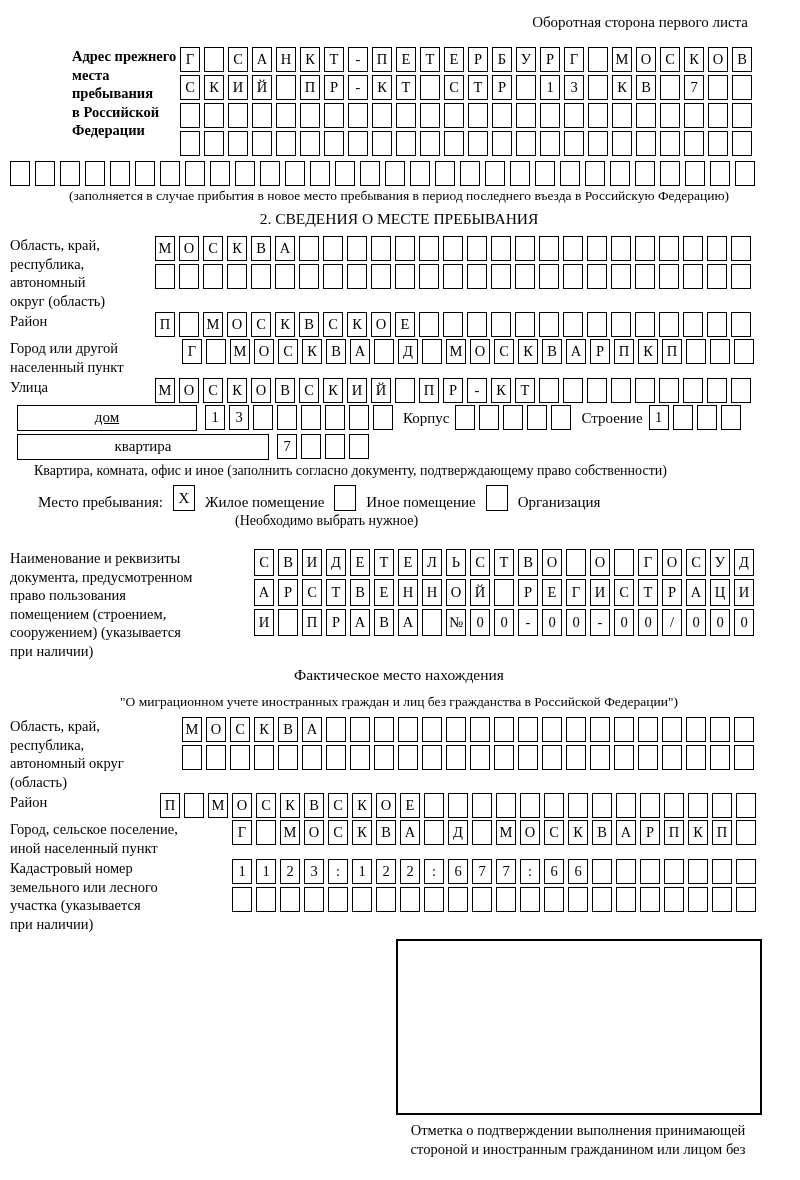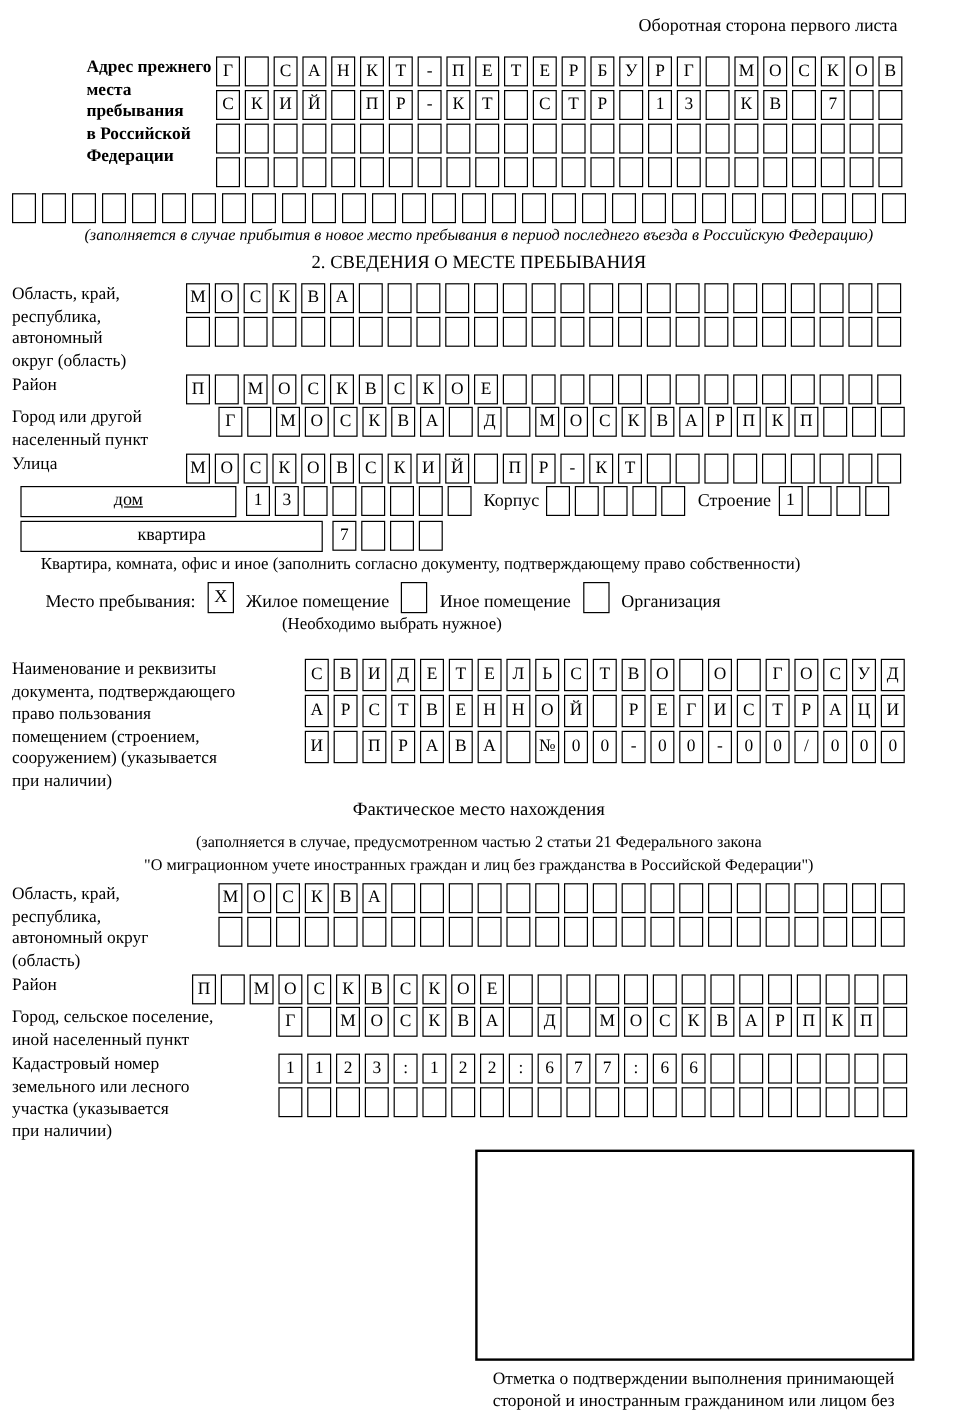--- a/index.html
+++ b/index.html
@@ -26,21 +26,21 @@
   .cell {
     display:inline-block; width:20px; height:25px; border:1.6px solid #000;
     margin-right:4px; text-align:center; line-height:22px; font-size:14.5px;
     vertical-align:top;
   }
   .cells-wide .cell { margin-right:5px; }
   .cells-lg .cell { height:27px; line-height:24px; }
 
   .fullrow { margin:2px 0 2px 0; }
 
-  .note-center { text-align:center; font-size:13.5px; margin:2px 0 6px 0;font-style:italic; }
+  .note-center { text-align:center; font-size:13.5px; margin:2px 0 6px 0; }
   .note-left { font-size:14px; margin:1px 0 4px 24px; }
 
   .sec-title { text-align:center; font-weight:normal; font-size:15.5px; margin:6px 0 8px 0; }
 
   .boxed-label {
     display:inline-block; border:1.6px solid #000; height:26px; line-height:23px;
     text-align:center; font-size:15px; vertical-align:top; margin-right:8px;
   }
   .w-dom { width:180px;text-decoration:underline; }
   .w-kv  { width:252px; }
@@ -139,36 +139,35 @@
     <span class="chk"></span>
     <span>Иное помещение</span>
     <span class="chk"></span>
     <span>Организация</span>
   </div>
   <div class="stay-hint">(Необходимо выбрать нужное)</div>
 
   <div class="frow mb6">
     <div class="flabel lw-244">
         <div>Наименование и реквизиты</div>
-        <div>документа, подтверждающего</div>
+        <div>документа, предусмотренном</div>
         <div>право пользования</div>
         <div>помещением (строением,</div>
         <div>сооружением) (указывается</div>
         <div>при наличии)</div>
       </div>
     <div class="cellrows cells-lg">
       <div class="cellrow"><span class="cell">С</span><span class="cell">В</span><span class="cell">И</span><span class="cell">Д</span><span class="cell">Е</span><span class="cell">Т</span><span class="cell">Е</span><span class="cell">Л</span><span class="cell">Ь</span><span class="cell">С</span><span class="cell">Т</span><span class="cell">В</span><span class="cell">О</span><span class="cell"></span><span class="cell">О</span><span class="cell"></span><span class="cell">Г</span><span class="cell">О</span><span class="cell">С</span><span class="cell">У</span><span class="cell">Д</span></div>
       <div class="cellrow"><span class="cell">А</span><span class="cell">Р</span><span class="cell">С</span><span class="cell">Т</span><span class="cell">В</span><span class="cell">Е</span><span class="cell">Н</span><span class="cell">Н</span><span class="cell">О</span><span class="cell">Й</span><span class="cell"></span><span class="cell">Р</span><span class="cell">Е</span><span class="cell">Г</span><span class="cell">И</span><span class="cell">С</span><span class="cell">Т</span><span class="cell">Р</span><span class="cell">А</span><span class="cell">Ц</span><span class="cell">И</span></div>
       <div class="cellrow"><span class="cell">И</span><span class="cell"></span><span class="cell">П</span><span class="cell">Р</span><span class="cell">А</span><span class="cell">В</span><span class="cell">А</span><span class="cell"></span><span class="cell">№</span><span class="cell">0</span><span class="cell">0</span><span class="cell">-</span><span class="cell">0</span><span class="cell">0</span><span class="cell">-</span><span class="cell">0</span><span class="cell">0</span><span class="cell">/</span><span class="cell">0</span><span class="cell">0</span><span class="cell">0</span></div>
     </div>
   </div>
 
   <div class="sec-title">Фактическое место нахождения</div>
   <div class="fact-note">
-      <div>(заполняется в случае, предусмотренном частью 2 статьи 21 Федерального закона</div>
       <div>"О миграционном учете иностранных граждан и лиц без гражданства в Российской Федерации")</div>
     </div>
 
   <div class="frow">
     <div class="flabel lw-172">
         <div>Область, край,</div>
         <div>республика,</div>
         <div>автономный округ</div>
         <div>(область)</div>
       </div>

